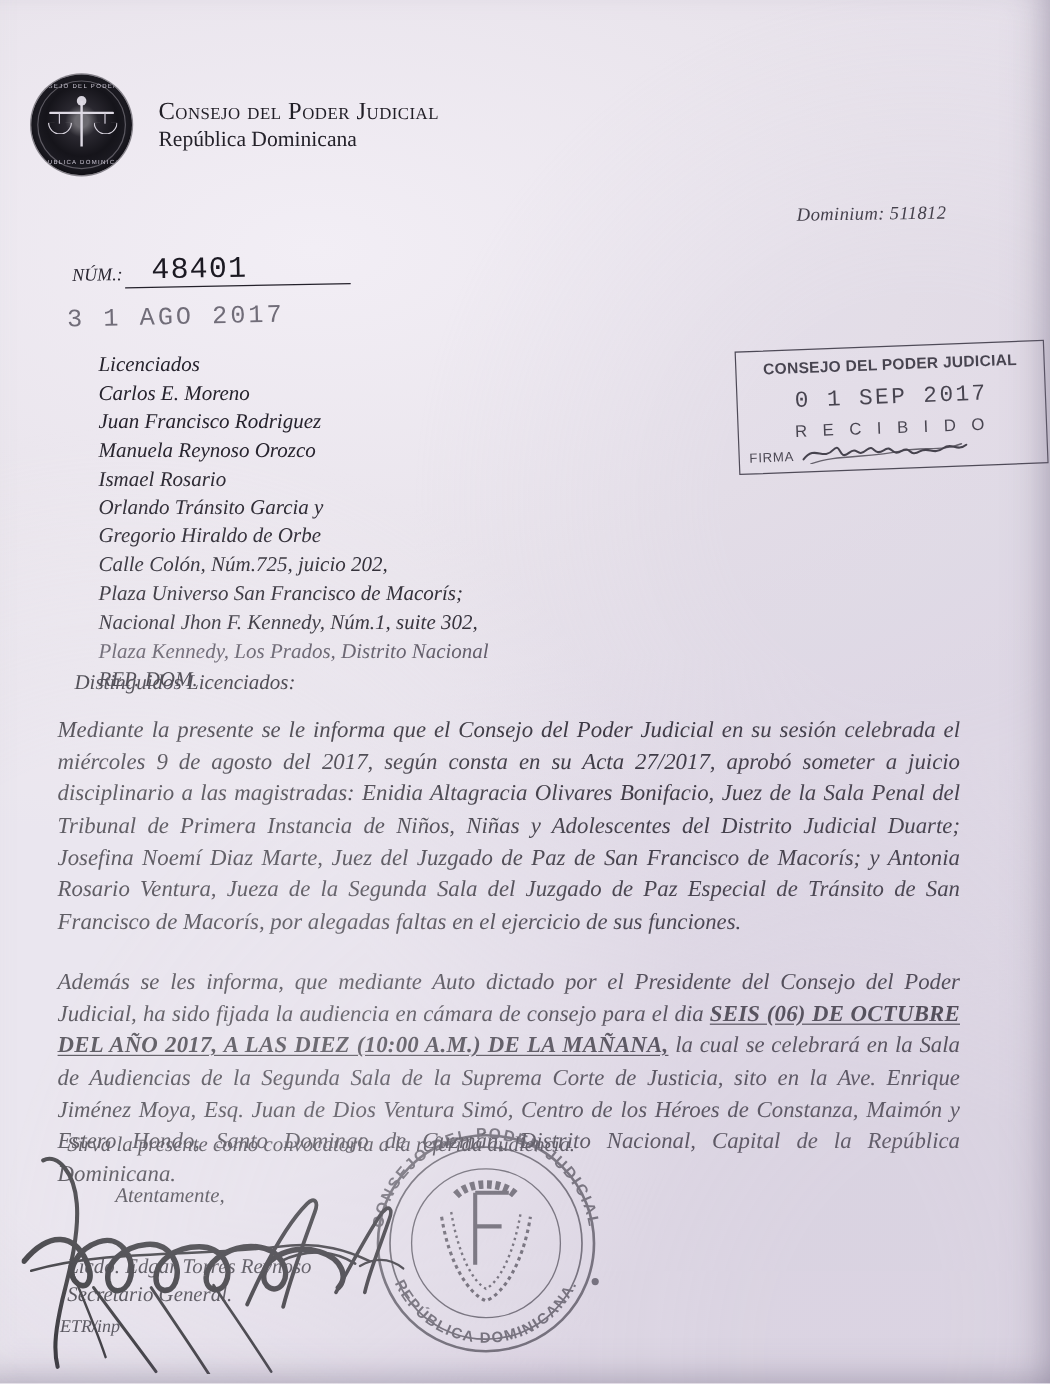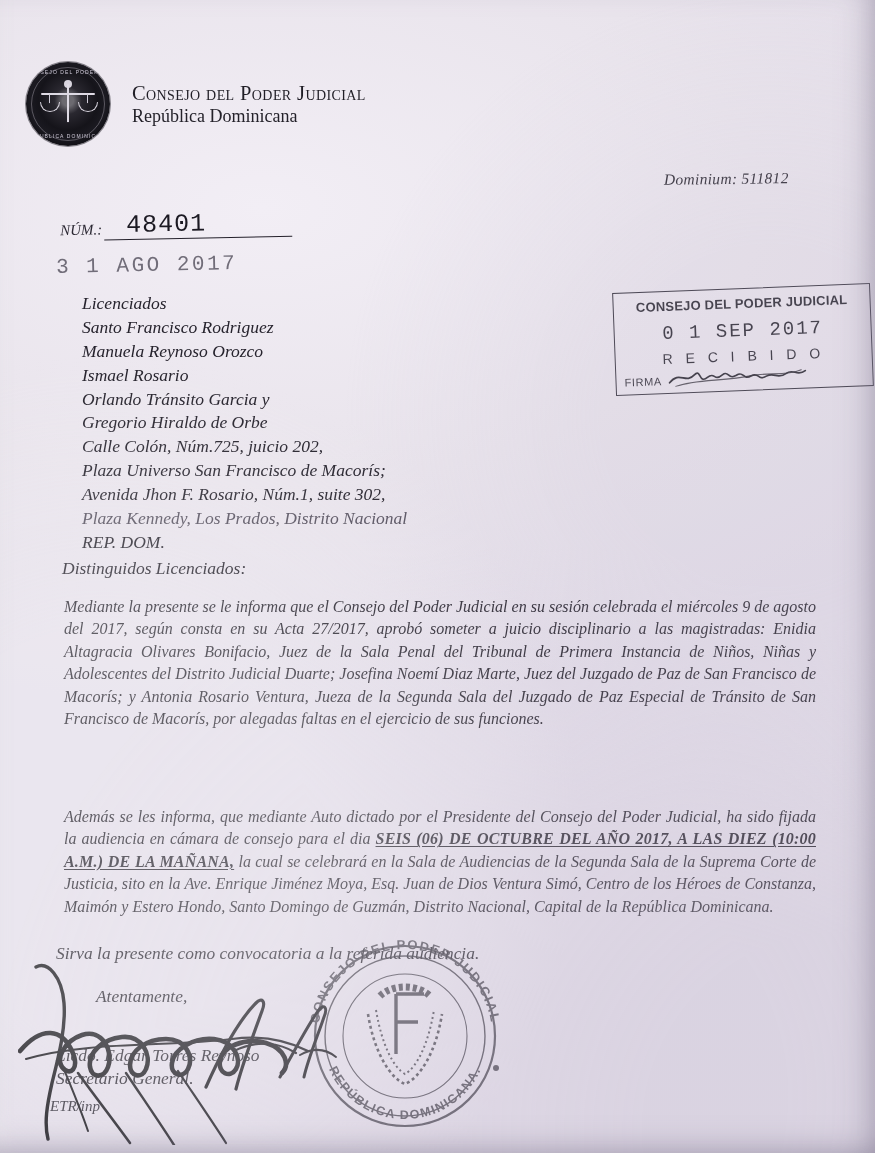--- a/index.html
+++ b/index.html
@@ -275,24 +275,24 @@
   #salutation {
     position: absolute;
     left: 62px;
     top: 558px;
     font-style: italic;
     font-size: 17.5px;
     color: #26232d;
   }
   .para {
     position: absolute;
-    left: 64px;
+    left: 48px;
     width: 752px;
     font-style: italic;
-    font-size: 16px;
+    font-size: 19px;
     line-height: 1.405;
     text-align: justify;
     color: #24212b;
     text-justify: inter-word;
   }
   #para-1 { top: 596px; }
   #para-2 { top: 782px; margin-top: 24px; }
   .para b {
     font-weight: bold;
     font-style: italic;
@@ -411,28 +411,29 @@
                    C64 5, 62 16, 71 11 C79 6, 77 17, 86 12 C94 8, 92 18, 101 13
                    C109 9, 112 17, 121 11 C128 6, 132 15, 140 9" fill="none" stroke="#1f1d26" stroke-width="1.7" stroke-linecap="round"></path>
           <path d="M10 20 C30 13, 58 17, 86 12 C104 9, 120 14, 136 8" fill="none" stroke="#1f1d26" stroke-width="1.2" stroke-linecap="round" opacity=".8"></path>
         </svg>
       </span>
     </div>
   </div>
 
   <div id="addressee">
     <div class="ad-line">Licenciados</div>
-    <div class="ad-line">Santo Francisco Rodriguez</div>
+    <div class="ad-line">Carlos E. Moreno</div>
+    <div class="ad-line">Juan Francisco Rodriguez</div>
     <div class="ad-line">Manuela Reynoso Orozco</div>
     <div class="ad-line">Ismael Rosario</div>
     <div class="ad-line">Orlando Tránsito Garcia y</div>
     <div class="ad-line">Gregorio Hiraldo de Orbe</div>
     <div class="ad-line">Calle Colón, Núm.725, juicio 202,</div>
     <div class="ad-line">Plaza Universo San Francisco de Macorís;</div>
-    <div class="ad-line">Avenida Jhon F. Rosario, Núm.1, suite 302,</div>
+    <div class="ad-line">Nacional Jhon F. Kennedy, Núm.1, suite 302,</div>
     <div class="ad-line faded">Plaza Kennedy, Los Prados, Distrito Nacional</div>
     <div class="ad-line">REP. DOM.</div>
   </div>
 
   <div id="salutation">Distinguidos Licenciados:</div>
 
   <div class="para" id="para-1">Mediante la presente se le informa que el Consejo del Poder Judicial en su sesión celebrada el miércoles 9 de agosto del 2017, según consta en su Acta 27/2017, aprobó someter a juicio disciplinario a las magistradas: Enidia Altagracia Olivares Bonifacio, Juez de la Sala Penal del Tribunal de Primera Instancia de Niños, Niñas y Adolescentes del Distrito Judicial Duarte; Josefina Noemí Diaz Marte, Juez del Juzgado de Paz de San Francisco de Macorís; y Antonia Rosario Ventura, Jueza de la Segunda Sala del Juzgado de Paz Especial de Tránsito de San Francisco de Macorís, por alegadas faltas en el ejercicio de sus funciones.</div>
 
   <div class="para" id="para-2"><span>Además se les informa, que mediante Auto dictado por el Presidente del Consejo del Poder Judicial, ha sido fijada la audiencia en cámara de consejo para el dia </span><b>SEIS (06) DE OCTUBRE DEL AÑO 2017, A LAS DIEZ (10:00 A.M.) DE LA MAÑANA,</b><span> la cual se celebrará en la Sala de Audiencias de la Segunda Sala de la Suprema Corte de Justicia, sito en la Ave. Enrique Jiménez Moya, Esq. Juan de Dios Ventura Simó, Centro de los Héroes de Constanza, Maimón y Estero Hondo, Santo Domingo de Guzmán, Distrito Nacional, Capital de la República Dominicana.</span></div>
 

